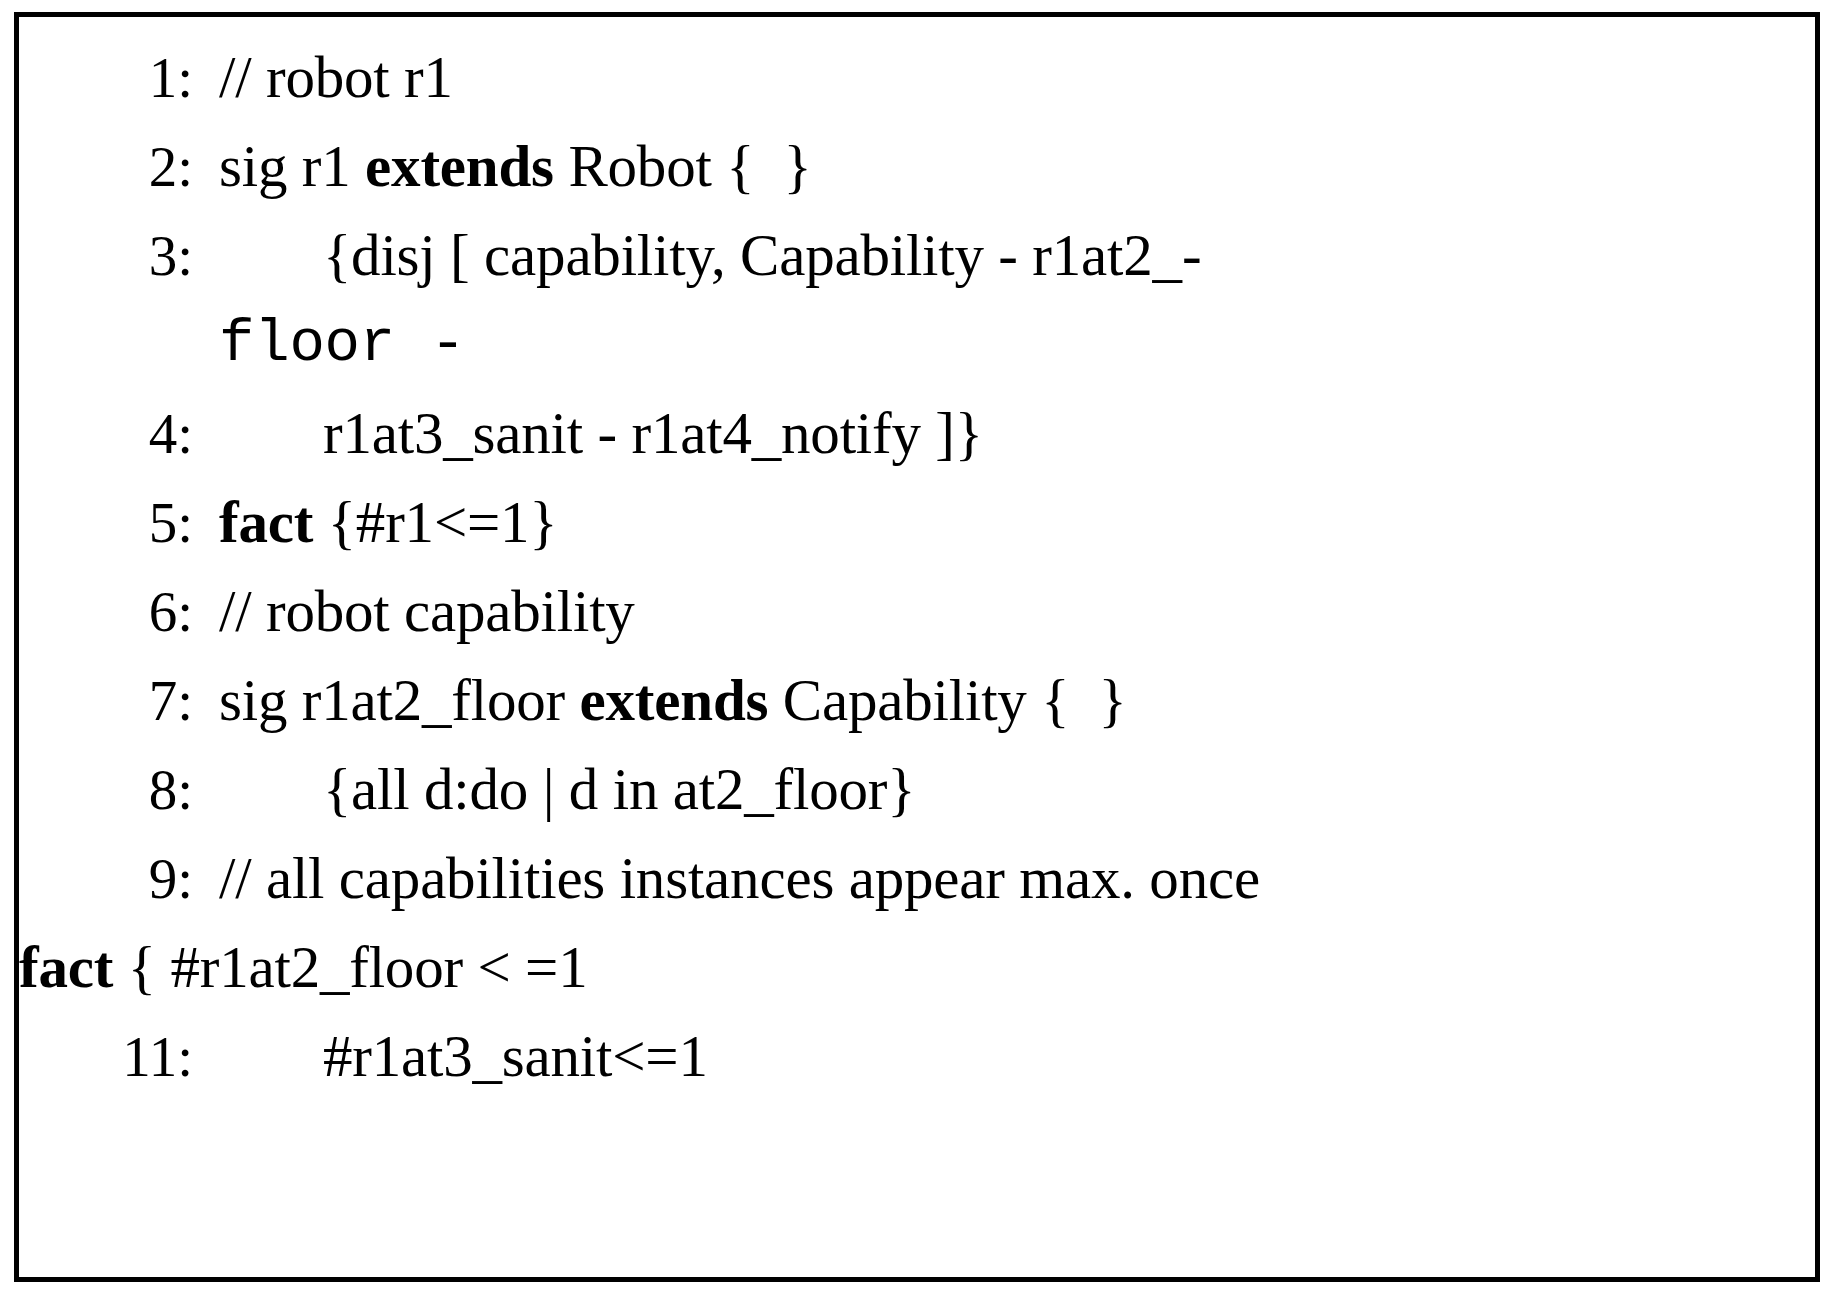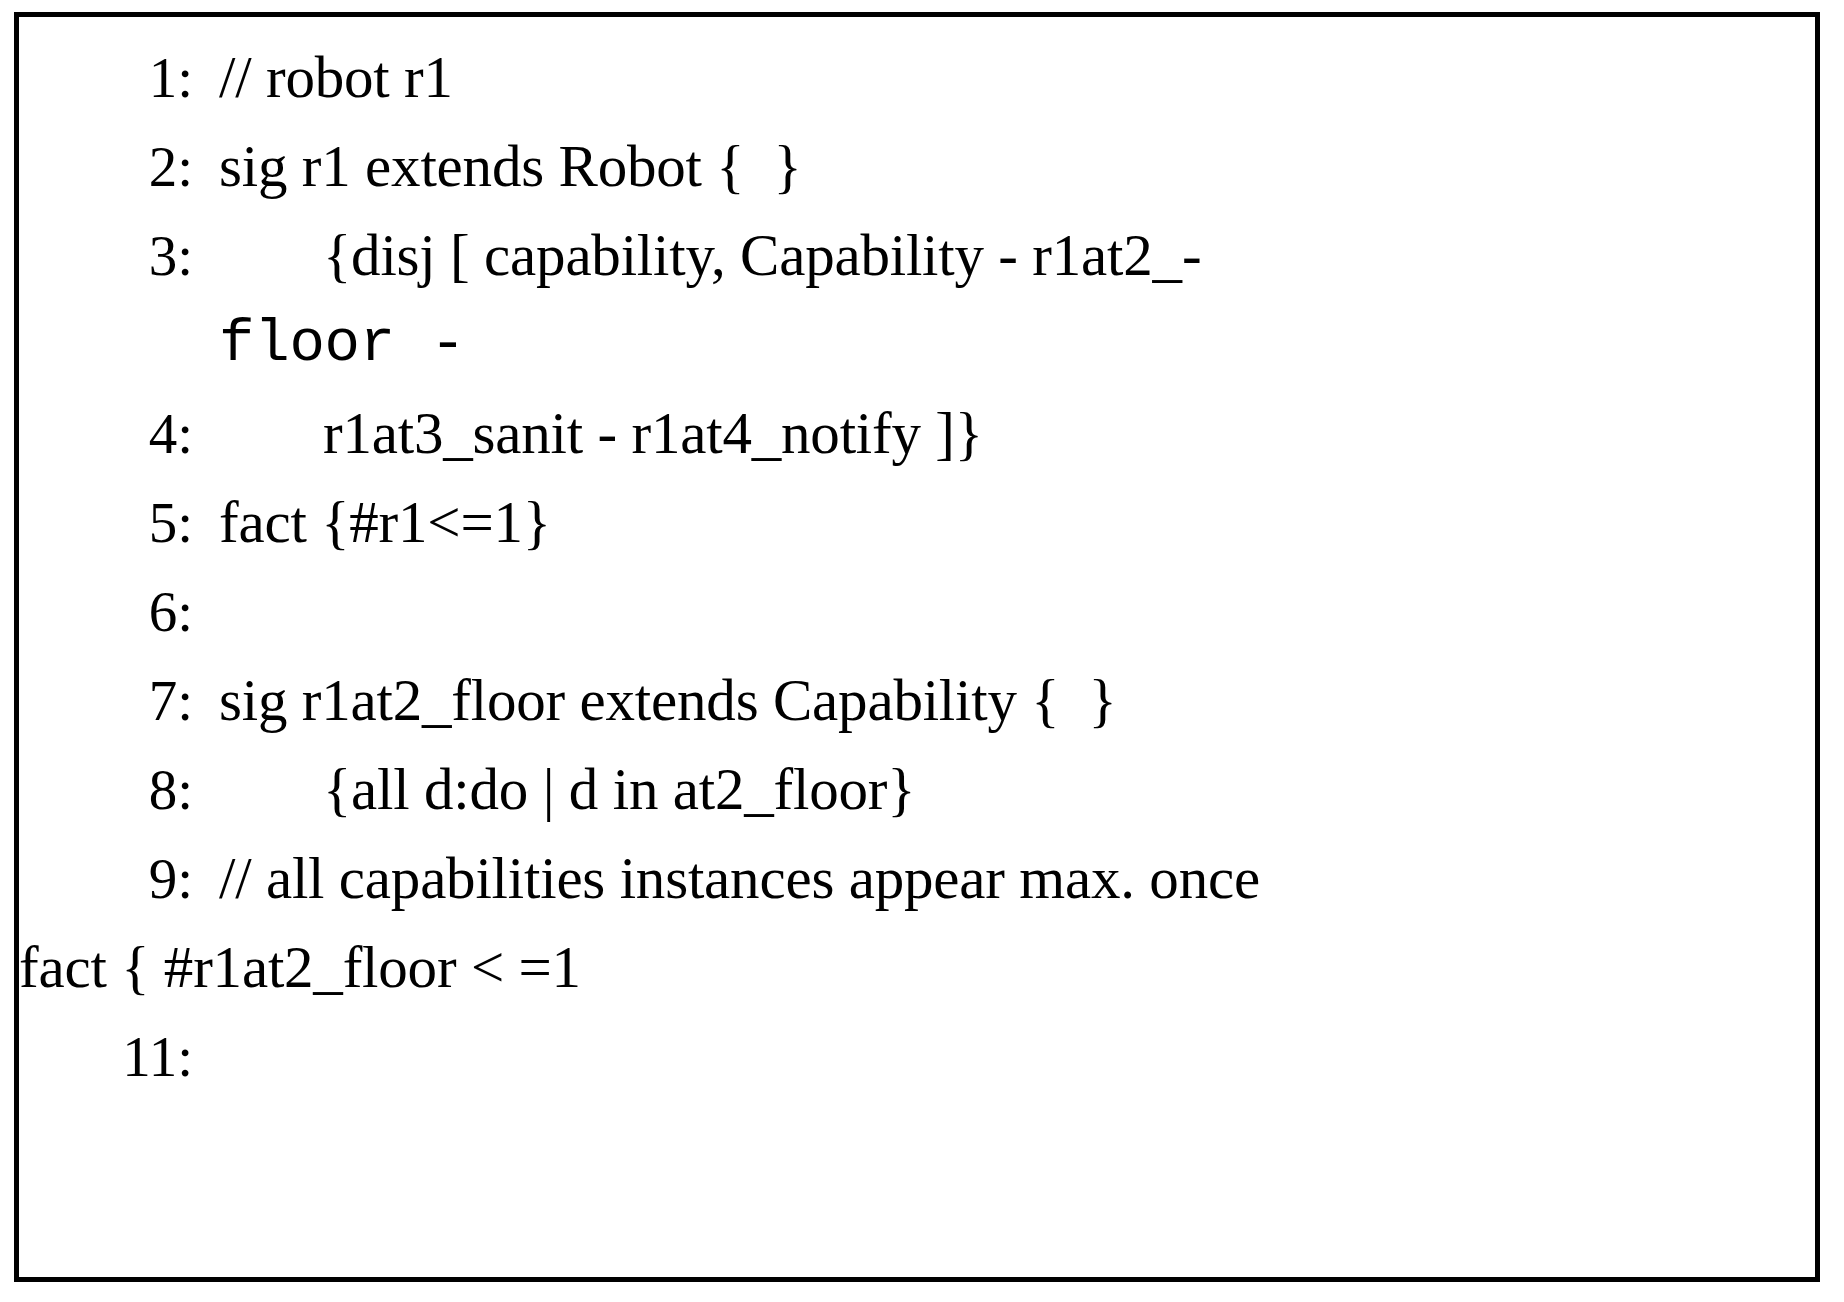--- a/index.html
+++ b/index.html
@@ -65,38 +65,38 @@
   
   .code-line.continuation .line-no {
     visibility: hidden;
   }
   .code-line.continuation .line-code {
     padding-left: 0px;
     font-family: Liberation Mono, monospace;
   }
 
   .kw {
-    font-weight: normal;
+    font-weight: bold;
   }
 
   .indent-1 { padding-left: 104px; }
 </style>
 </head>
 <body>
 
 <div id="listing-figure">
   <div id="listing-body">
 
   <div class="code-line"><span class="line-no">1:</span><span class="line-code"><span class="">// robot r1</span></span></div>
       <div class="code-line"><span class="line-no">2:</span><span class="line-code"><span class="">sig r1 </span><span class="kw">extends</span><span class=""> Robot {  }</span></span></div>
       <div class="code-line"><span class="line-no">3:</span><span class="line-code indent-1"><span class="">{disj [ capability, Capability - r1at2_-</span></span></div>
       <div class="code-line continuation"><span class="line-no"></span><span class="line-code"><span class="">floor -</span></span></div>
       <div class="code-line"><span class="line-no">4:</span><span class="line-code indent-1"><span class="">r1at3_sanit - r1at4_notify ]}</span></span></div>
       <div class="code-line"><span class="line-no">5:</span><span class="line-code"><span class="kw">fact</span><span class=""> {#r1&lt;=1}</span></span></div>
-      <div class="code-line"><span class="line-no">6:</span></div>
+      <div class="code-line"><span class="line-no">6:</span><span class="line-code"><span class="">// robot capability</span></span></div>
       <div class="code-line"><span class="line-no">7:</span><span class="line-code"><span class="">sig r1at2_floor </span><span class="kw">extends</span><span class=""> Capability {  }</span></span></div>
       <div class="code-line"><span class="line-no">8:</span><span class="line-code indent-1"><span class="">{all d:do | d in at2_floor}</span></span></div>
       <div class="code-line"><span class="line-no">9:</span><span class="line-code"><span class="">// all capabilities instances appear max. once</span></span></div>
       <div class="code-line"><span class="line-code"><span class="kw">fact</span><span class=""> { #r1at2_floor &lt; =1</span></span></div>
-      <div class="code-line"><span class="line-no">11:</span></div>
+      <div class="code-line"><span class="line-no">11:</span><span class="line-code indent-1"><span class="">#r1at3_sanit&lt;=1</span></span></div>
       <div class="code-line"></div>
     </div>
 </div>
 
 </body></html>

